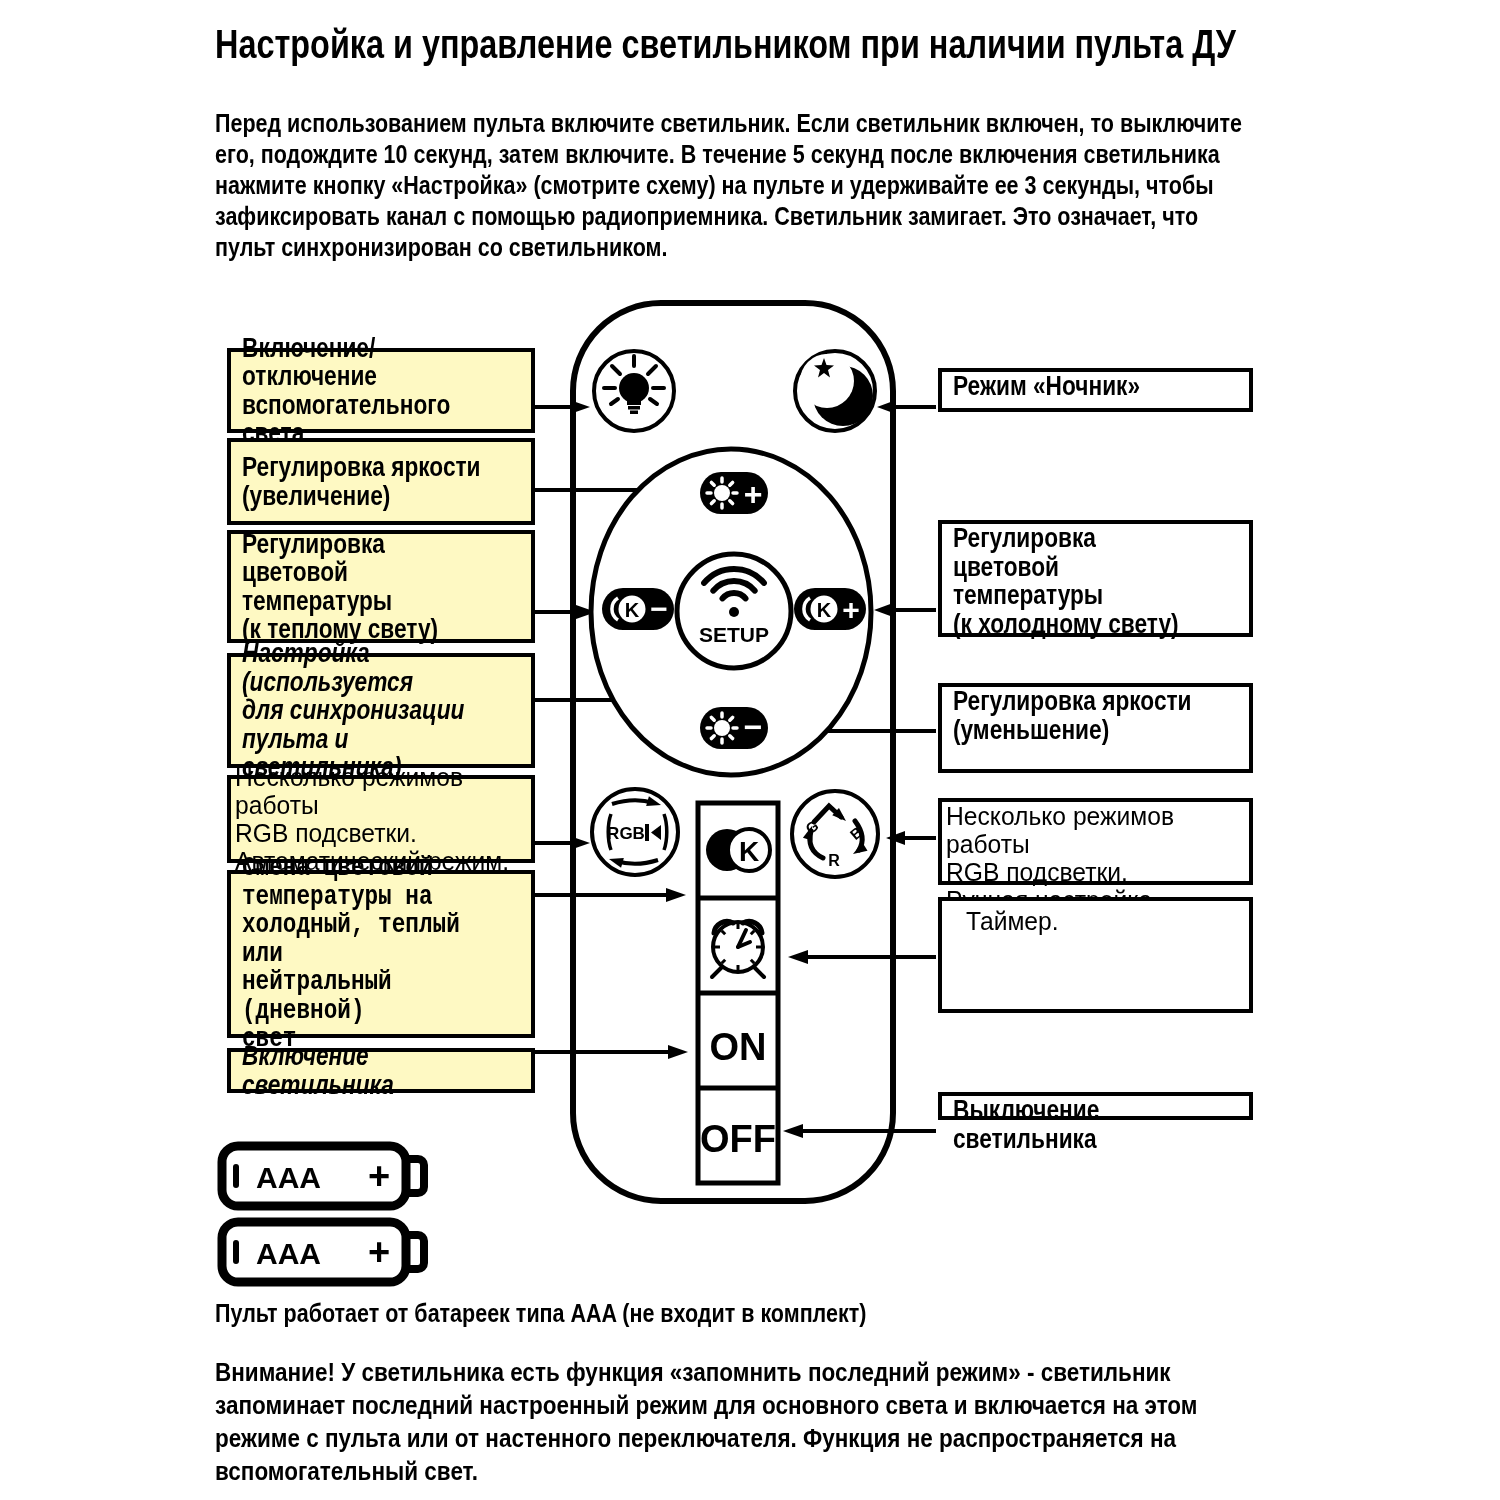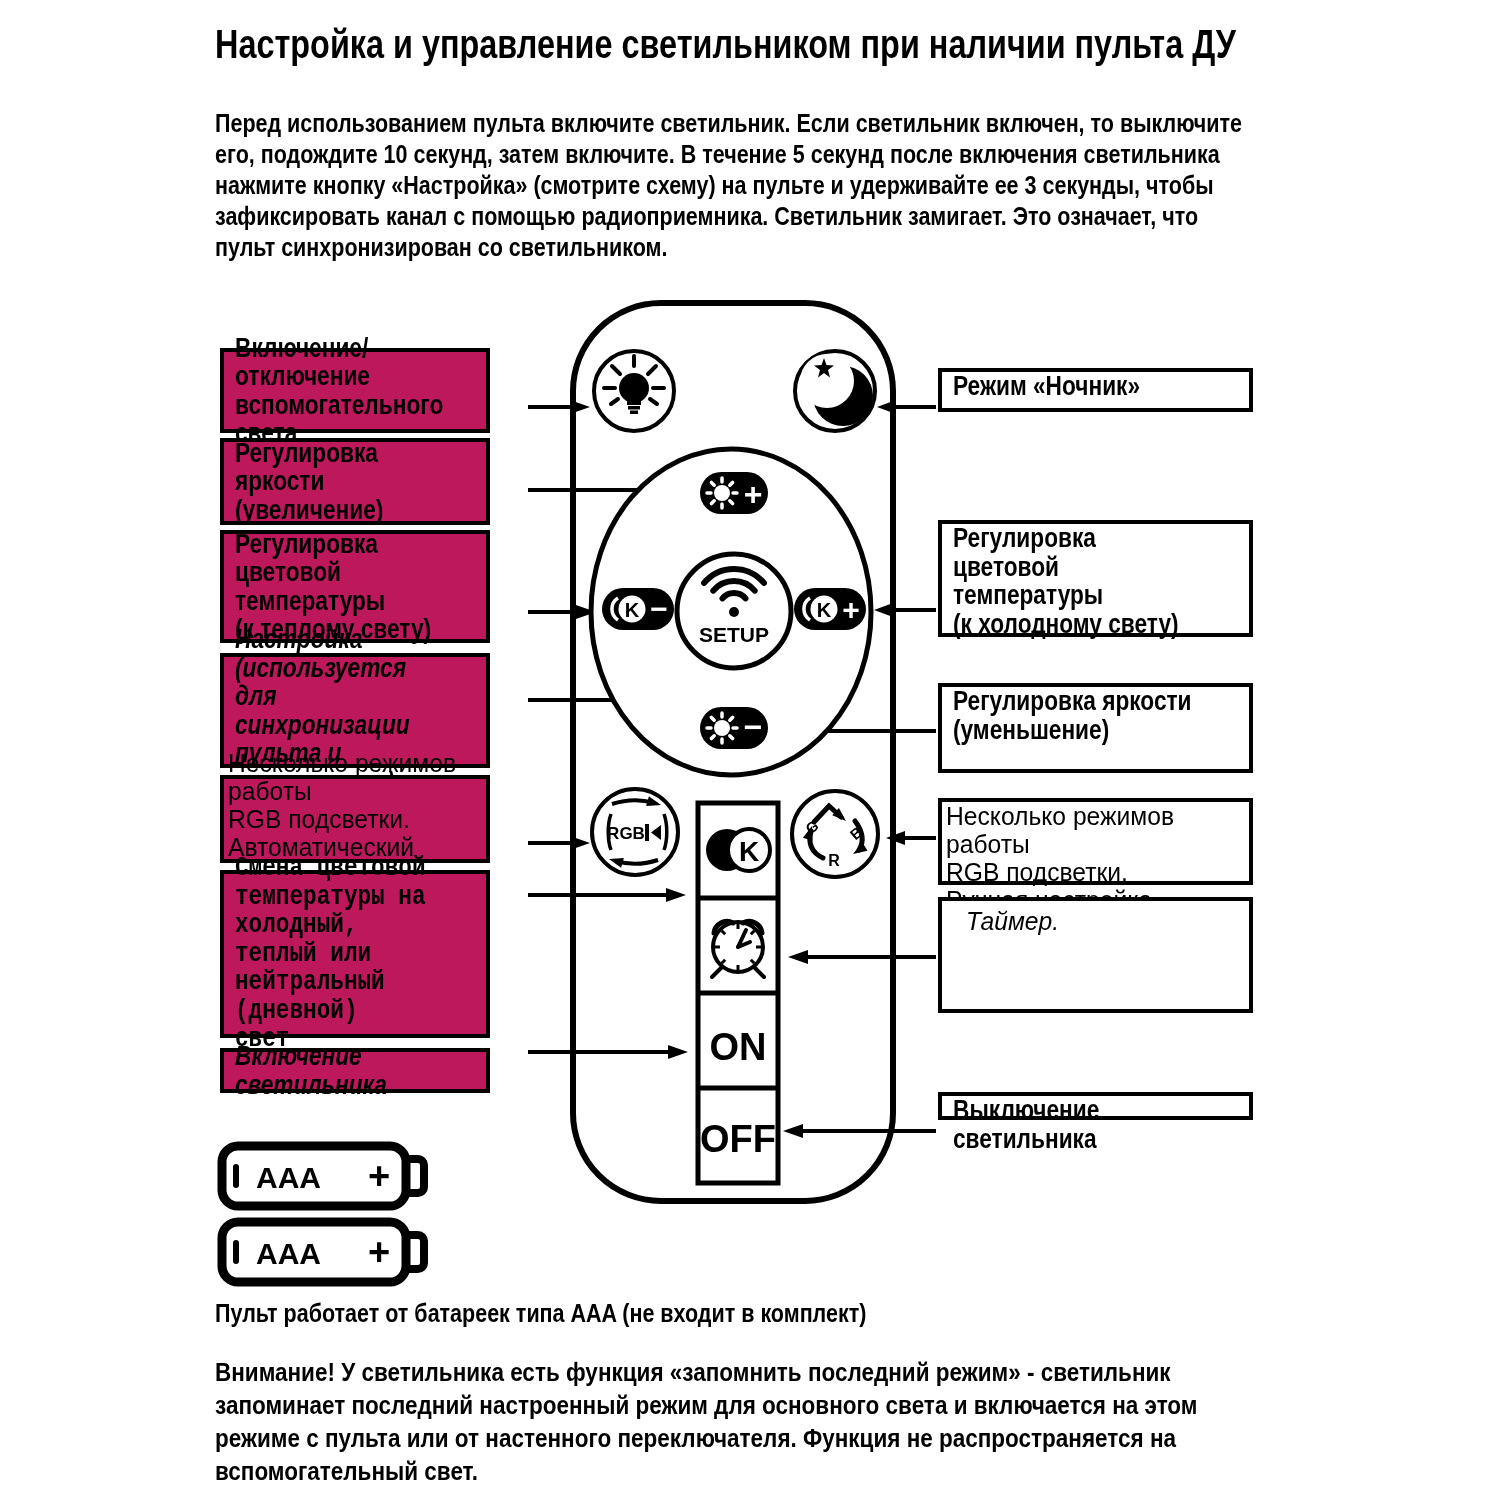--- a/index.html
+++ b/index.html
@@ -2,22 +2,22 @@
 <html><head>
 <meta charset="utf-8">
 <style>
   html,body{margin:0;padding:0;background:#fff;}
   #stage{position:relative;width:1500px;height:1500px;background:#fff;overflow:hidden;
          font-family:"Liberation Sans", sans-serif;color:#000;}
   .title{position:absolute;left:215px;top:22px;font-size:40px;font-weight:700;white-space:nowrap;
          transform:scaleX(0.81);transform-origin:left top;}
   .para{position:absolute;left:215px;font-weight:700;font-size:25px;line-height:31px;
         white-space:pre-line;transform:scaleX(0.86);transform-origin:left top;width:1260px;}
-  .lbox{position:absolute;left:220px;width:270px;border:4px solid #000;box-sizing:border-box;
-        background:#be185d;display:flex;align-items:center;padding-left:11px;}
+  .lbox{position:absolute;left:227px;width:308px;border:4px solid #000;box-sizing:border-box;
+        background:#fef9c3;display:flex;align-items:center;padding-left:11px;}
   .rbox{position:absolute;left:938px;width:315px;border:4px solid #000;box-sizing:border-box;
         background:#fff;display:flex;padding-left:11px;}
   .b{font-weight:700;font-size:27px;line-height:28.5px;white-space:pre-line;display:inline-block;
      transform:scaleX(0.84);transform-origin:left center;}
   .r{font-weight:400;font-size:26.5px;line-height:28px;white-space:pre-line;display:inline-block;
      transform:scaleX(0.93);transform-origin:left center;}
   svg.layer{position:absolute;left:0;top:0;}
   svg text{font-family:"Liberation Sans", sans-serif;}
 </style>
 </head>
@@ -295,21 +295,21 @@
     </div>
   <div class="rbox" style="top:683px;height:90px;">
     <span class="b">Регулировка яркости
 (уменьшение)</span>
     </div>
   <div class="rbox" style="top:798px;height:87px;padding-left:4px;">
     <span class="r">Несколько режимов работы
 RGB подсветки.
 Ручная настройка.</span>
     </div>
-  <div class="rbox" style="top:897px;height:116px;align-items:flex-start;padding-top:6px;padding-left:24px;font-style:italic;">
+  <div class="rbox" style="top:897px;height:116px;align-items:flex-start;padding-top:6px;padding-left:24px;">
     <span class="r">Таймер.</span>
     </div>
   <div class="rbox" style="top:1092px;height:28px;">
     <span class="b">Выключение светильника</span>
     </div>
 
   <div class="para" style="top:1298px;">Пульт работает от батареек типа AAA (не входит в комплект)</div>
   <div class="para" style="top:1356px;line-height:33px;transform:scaleX(0.9);">Внимание! У светильника есть функция «запомнить последний режим» - светильник
 запоминает последний настроенный режим для основного света и включается на этом
 режиме с пульта или от настенного переключателя. Функция не распространяется на

